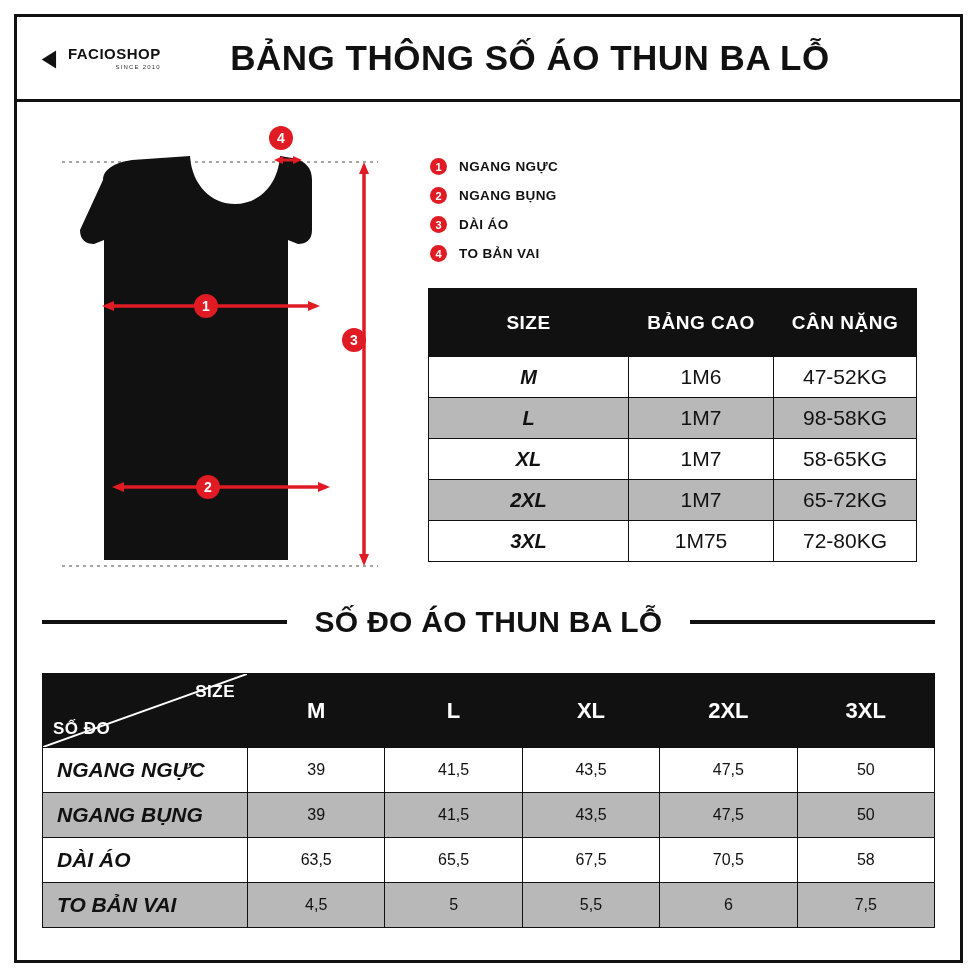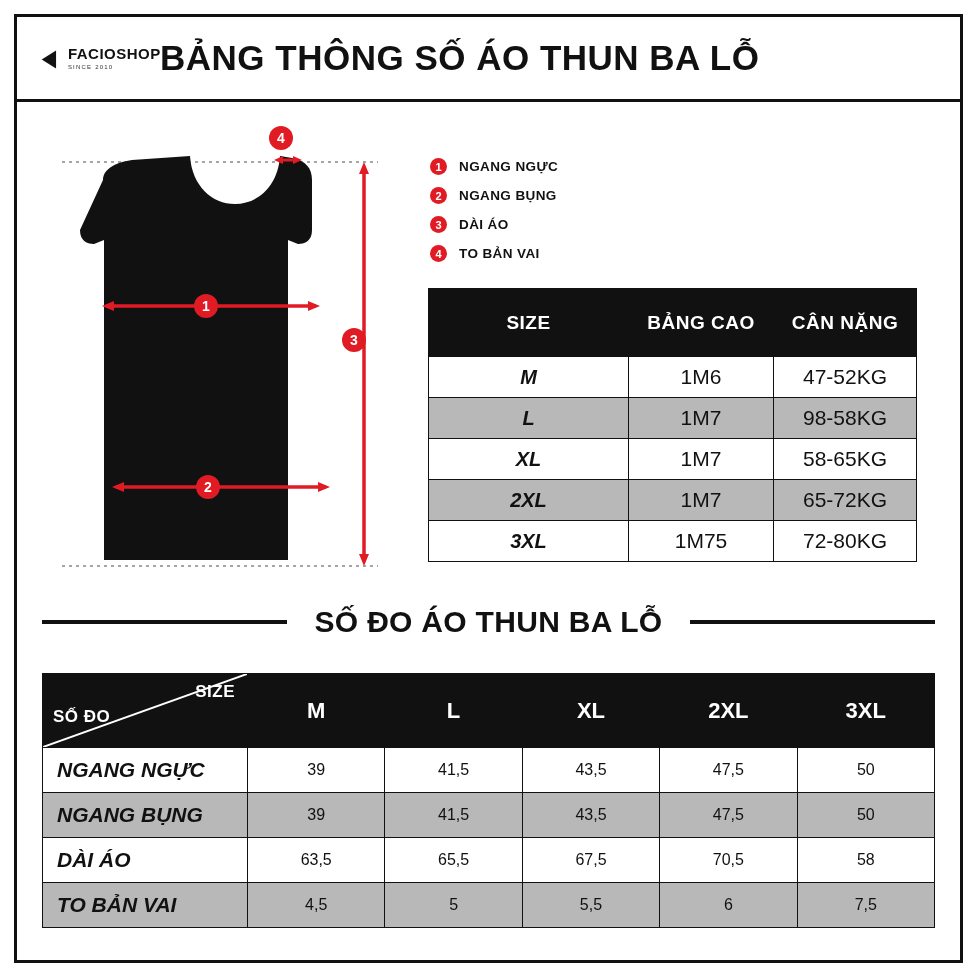--- a/index.html
+++ b/index.html
@@ -39,31 +39,32 @@
     gap: 4px;
     margin-left: 18px;
   }
   .logo-arrow {
     font-size: 30px;
     line-height: 1;
     color: #111;
     font-weight: bold;
     transform: scaleX(0.8);
   }
-  .logo-text { display: flex; flex-direction: column; align-items: flex-start; }
+  .logo-text { display: flex; flex-direction: column; align-items: flex-end; }
   .logo-name {
     font-size: 15px; font-weight: bold; letter-spacing: 0.5px;
     color: #111; line-height: 1;
   }
   .logo-sub {
     font-size: 6px; letter-spacing: 1.2px; color: #333;
     margin-top: 3px;
   }
   .header-title {
     flex: 1;
+    text-align: center;
     font-size: 35px;
     font-weight: bold;
     letter-spacing: 0.5px;
     color: #111111;
     padding-right: 60px;
   }
 
   
   .diagram {
     position: absolute;
@@ -166,21 +167,21 @@
     padding: 0;
     background: #111111;
   }
   .corner-inner { position: absolute; inset: 0; }
   .corner-size {
     position: absolute; right: 12px; top: 8px;
     font-size: 17px; font-weight: bold; color: #ffffff;
     letter-spacing: 0.5px;
   }
   .corner-meas {
-    position: absolute; left: 10px; bottom: 20px;
+    position: absolute; left: 10px; bottom: 8px;
     font-size: 17px; font-weight: bold; color: #ffffff;
     letter-spacing: 0.5px;
   }
   .corner-slash {
     position: absolute; left: 0; top: 0; width: 100%; height: 100%;
   }
   .meas-table td.rowhead {
     font-weight: bold; font-style: italic;
     font-size: 21px; text-align: left; padding-left: 14px;
   }

